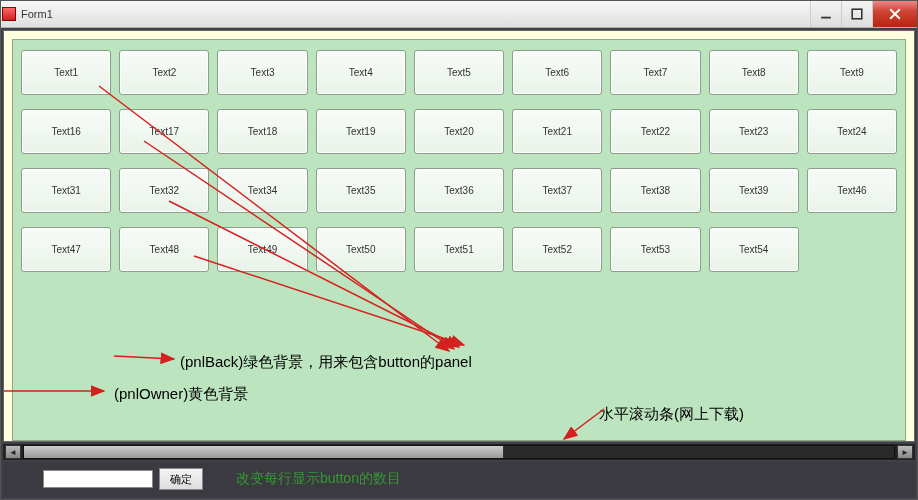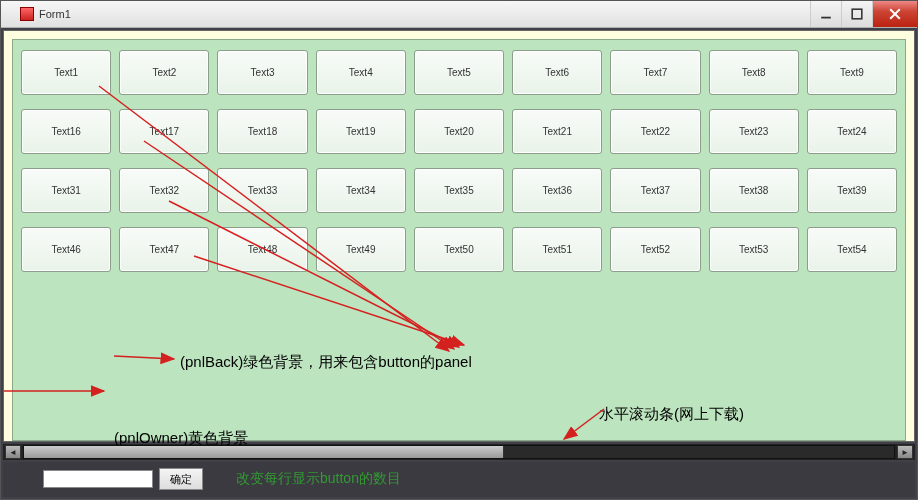--- a/index.html
+++ b/index.html
@@ -20,21 +20,21 @@
     flex-direction: column;
     border: 1px solid #555;
     box-sizing: border-box;
   }
   .titlebar {
     height: 26px;
     background: linear-gradient(#f7f7f7, #e0e0e0);
     border-bottom: 1px solid #b0b0b0;
     display: flex;
     align-items: center;
-    padding: 0 19px;
+    padding: 0 1px;
     color: #333;
     position: relative;
   }
   .titlebar .icon {
     width: 14px; height: 14px;
     margin-right: 5px;
     background: linear-gradient(#f66,#c22);
     border: 1px solid #800;
     box-sizing: border-box;
   }
@@ -242,40 +242,39 @@
           <div class="grid-btn">Text17</div>
           <div class="grid-btn">Text18</div>
           <div class="grid-btn">Text19</div>
           <div class="grid-btn">Text20</div>
           <div class="grid-btn">Text21</div>
           <div class="grid-btn">Text22</div>
           <div class="grid-btn">Text23</div>
           <div class="grid-btn">Text24</div>
           <div class="grid-btn">Text31</div>
           <div class="grid-btn">Text32</div>
-          <div class="grid-btn">Text33</div>
           <div class="grid-btn">Text34</div>
           <div class="grid-btn">Text35</div>
           <div class="grid-btn">Text36</div>
           <div class="grid-btn">Text37</div>
           <div class="grid-btn">Text38</div>
           <div class="grid-btn">Text39</div>
           <div class="grid-btn">Text46</div>
           <div class="grid-btn">Text47</div>
           <div class="grid-btn">Text48</div>
           <div class="grid-btn">Text49</div>
           <div class="grid-btn">Text50</div>
           <div class="grid-btn">Text51</div>
           <div class="grid-btn">Text52</div>
           <div class="grid-btn">Text53</div>
           <div class="grid-btn">Text54</div>
         </div>
 
       <span class="annotation" style="left:176px; top:322px;">(pnlBack)绿色背景，用来包含button的panel</span>
-      <span class="annotation" style="left:110px; top:354px;margin-top:44px;">(pnlOwner)黄色背景</span>
+      <span class="annotation" style="left:110px; top:354px;">(pnlOwner)黄色背景</span>
       <span class="annotation" style="left:595px; top:374px;">水平滚动条(网上下载)</span>
 
       <svg class="arrows" width="900" height="410">
         <defs>
           <marker id="ah" markerWidth="10" markerHeight="8" refX="9" refY="4" orient="auto">
             <polygon points="0 0, 10 4, 0 8"></polygon>
           </marker>
         </defs>
 
         <line x1="95" y1="55" x2="445" y2="320" marker-end="url(#ah)"></line>

